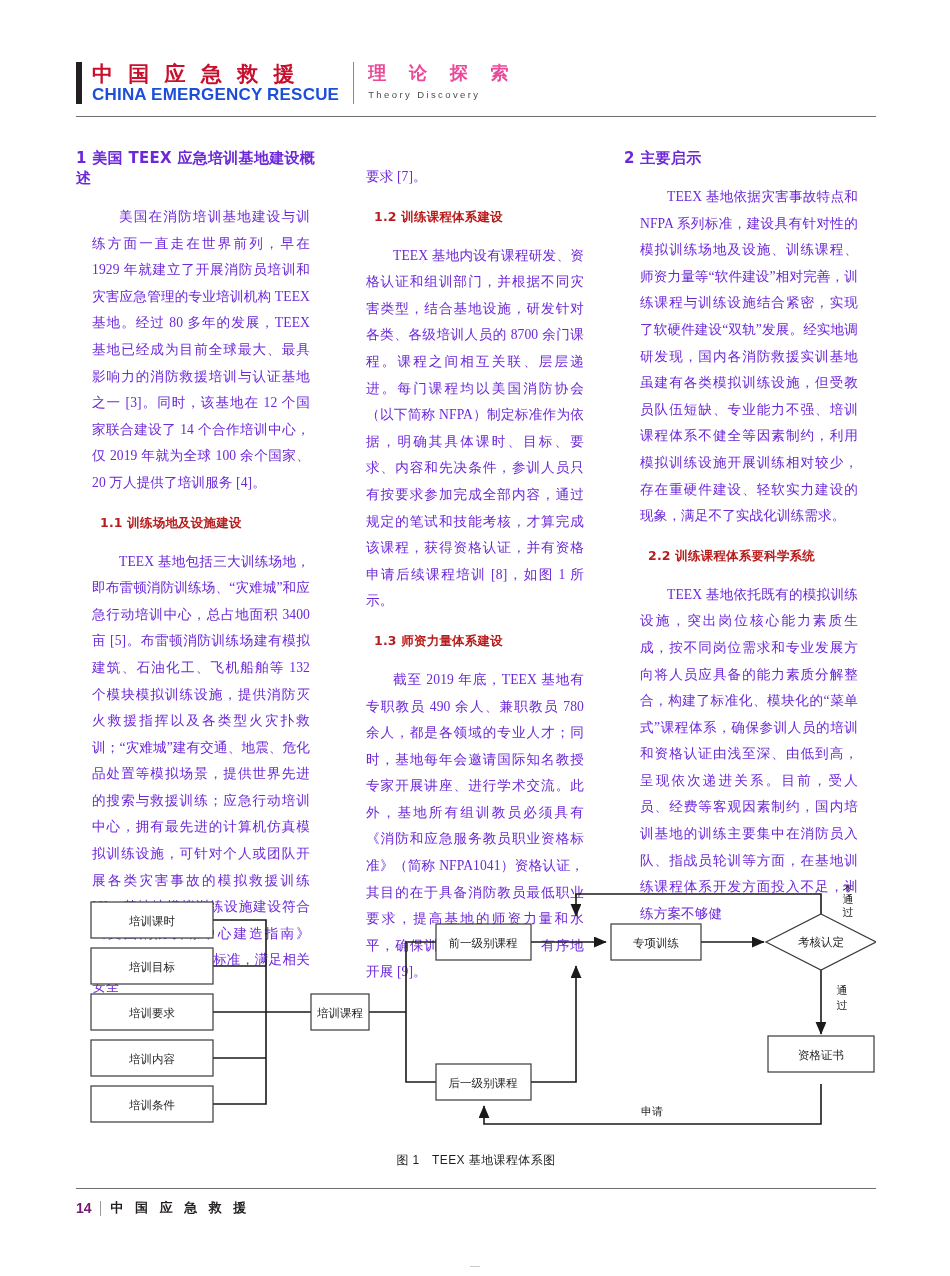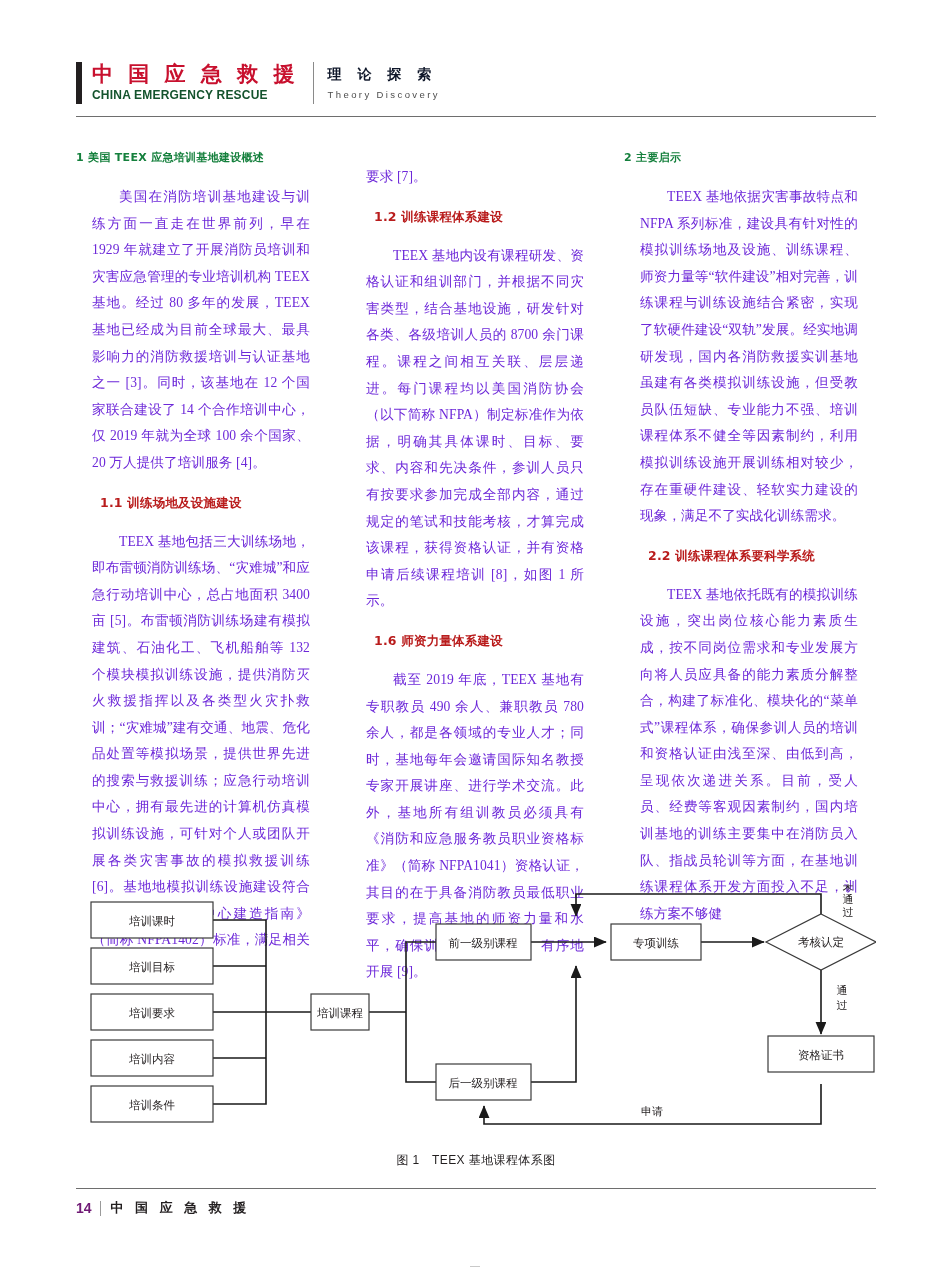--- a/index.html
+++ b/index.html
@@ -52,42 +52,42 @@
     font-weight: bold;
     font-size: 21px;
     color: #c8102e;
     letter-spacing: 4px;
     line-height: 25px;
     white-space: nowrap;
   }
   .mast-en {
     font-family: "Liberation Sans", "DejaVu Sans", sans-serif;
     font-weight: bold;
-    font-size: 12px;
-    color: #14532d;
+    font-size: 17px;
+    color: #1d4ed8;
     letter-spacing: 0.2px;
     line-height: 16px;
     white-space: nowrap;
   }
   .mast-sep {
     width: 1px;
     background: #8a8a8a;
     height: 42px;
     margin: 0 14px 0 2px;
     flex: none;
   }
   .mast-right-block {
     display: flex;
     flex-direction: column;
   }
   .mast-theory-cn {
-    font-family: Liberation Sans, sans-serif;
-    font-weight: bold;
-    font-size: 14px;
-    color: #0f172a;
+    font-family: Liberation Mono, monospace;
+    font-weight: bold;
+    font-size: 18px;
+    color: #ec4899;
     letter-spacing: 6px;
     line-height: 25px;
     white-space: nowrap;
   }
   .mast-theory-en {
     font-family: "Liberation Sans", "DejaVu Sans", sans-serif;
     font-size: 9.5px;
     color: #4d4d4d;
     letter-spacing: 2.4px;
     line-height: 16px;
@@ -110,23 +110,23 @@
     width: 800px;
     display: flex;
     gap: 24px;
   }
   .col {
     width: 250px;
     flex: none;
   }
   h2.sec {
     font-family: "DejaVu Sans", "Liberation Sans", sans-serif;
-    font-size: 11px;
-    font-weight: bold;
-    color: #15803d;
+    font-size: 15px;
+    font-weight: bold;
+    color: #6d28d9;
     margin: 0 0 6px 0;
     line-height: 20px;
     letter-spacing: 0.3px;
   }
   h3.sub {
     font-family: "DejaVu Sans", "Liberation Sans", sans-serif;
     font-size: 12.5px;
     font-weight: bold;
     color: #b91c1c;
     margin: 6px 0 4px 0;
@@ -265,21 +265,21 @@
       <h2 class="sec">1 美国 TEEX 应急培训基地建设概述</h2>
       <p class="body">美国在消防培训基地建设与训练方面一直走在世界前列，早在 1929 年就建立了开展消防员培训和灾害应急管理的专业培训机构 TEEX 基地。经过 80 多年的发展，TEEX 基地已经成为目前全球最大、最具影响力的消防救援培训与认证基地之一 [3]。同时，该基地在 12 个国家联合建设了 14 个合作培训中心，仅 2019 年就为全球 100 余个国家、20 万人提供了培训服务 [4]。</p>
       <h3 class="sub">1.1 训练场地及设施建设</h3>
       <p class="body">TEEX 基地包括三大训练场地，即布雷顿消防训练场、“灾难城”和应急行动培训中心，总占地面积 3400 亩 [5]。布雷顿消防训练场建有模拟建筑、石油化工、飞机船舶等 132 个模块模拟训练设施，提供消防灭火救援指挥以及各类型火灾扑救训；“灾难城”建有交通、地震、危化品处置等模拟场景，提供世界先进的搜索与救援训练；应急行动培训中心，拥有最先进的计算机仿真模拟训练设施，可针对个人或团队开展各类灾害事故的模拟救援训练 [6]。基地地模拟训练设施建设符合《美国消防训练中心建造指南》（简称 NFPA1402）标准，满足相关安全</p>
     </div>
 
     <div class="col">
       <p class="body cont">要求 [7]。</p>
       <h3 class="sub">1.2 训练课程体系建设</h3>
       <p class="body">TEEX 基地内设有课程研发、资格认证和组训部门，并根据不同灾害类型，结合基地设施，研发针对各类、各级培训人员的 8700 余门课程。课程之间相互关联、层层递进。每门课程均以美国消防协会（以下简称 NFPA）制定标准作为依据，明确其具体课时、目标、要求、内容和先决条件，参训人员只有按要求参加完成全部内容，通过规定的笔试和技能考核，才算完成该课程，获得资格认证，并有资格申请后续课程培训 [8]，如图 1 所示。</p>
-      <h3 class="sub">1.6 师资力量体系建设</h3>
+      <h3 class="sub">1.3 师资力量体系建设</h3>
       <p class="body">截至 2019 年底，TEEX 基地有专职教员 490 余人、兼职教员 780 余人，都是各领域的专业人才；同时，基地每年会邀请国际知名教授专家开展讲座、进行学术交流。此外，基地所有组训教员必须具有《消防和应急服务教员职业资格标准》（简称 NFPA1041）资格认证，其目的在于具备消防教员最低职业要求，提高基地的师资力量和水平，确保训练安全、科学、有序地开展 [9]。</p>
     </div>
 
     <div class="col">
       <h2 class="sec">2 主要启示</h2>
       <p class="body">TEEX 基地依据灾害事故特点和 NFPA 系列标准，建设具有针对性的模拟训练场地及设施、训练课程、师资力量等“软件建设”相对完善，训练课程与训练设施结合紧密，实现了软硬件建设“双轨”发展。经实地调研发现，国内各消防救援实训基地虽建有各类模拟训练设施，但受教员队伍短缺、专业能力不强、培训课程体系不健全等因素制约，利用模拟训练设施开展训练相对较少，存在重硬件建设、轻软实力建设的现象，满足不了实战化训练需求。</p>
       <h3 class="sub">2.2 训练课程体系要科学系统</h3>
       <p class="body">TEEX 基地依托既有的模拟训练设施，突出岗位核心能力素质生成，按不同岗位需求和专业发展方向将人员应具备的能力素质分解整合，构建了标准化、模块化的“菜单式”课程体系，确保参训人员的培训和资格认证由浅至深、由低到高，呈现依次递进关系。目前，受人员、经费等客观因素制约，国内培训基地的训练主要集中在消防员入队、指战员轮训等方面，在基地训练课程体系开发方面投入不足，训练方案不够健</p>
     </div>
   </div>

